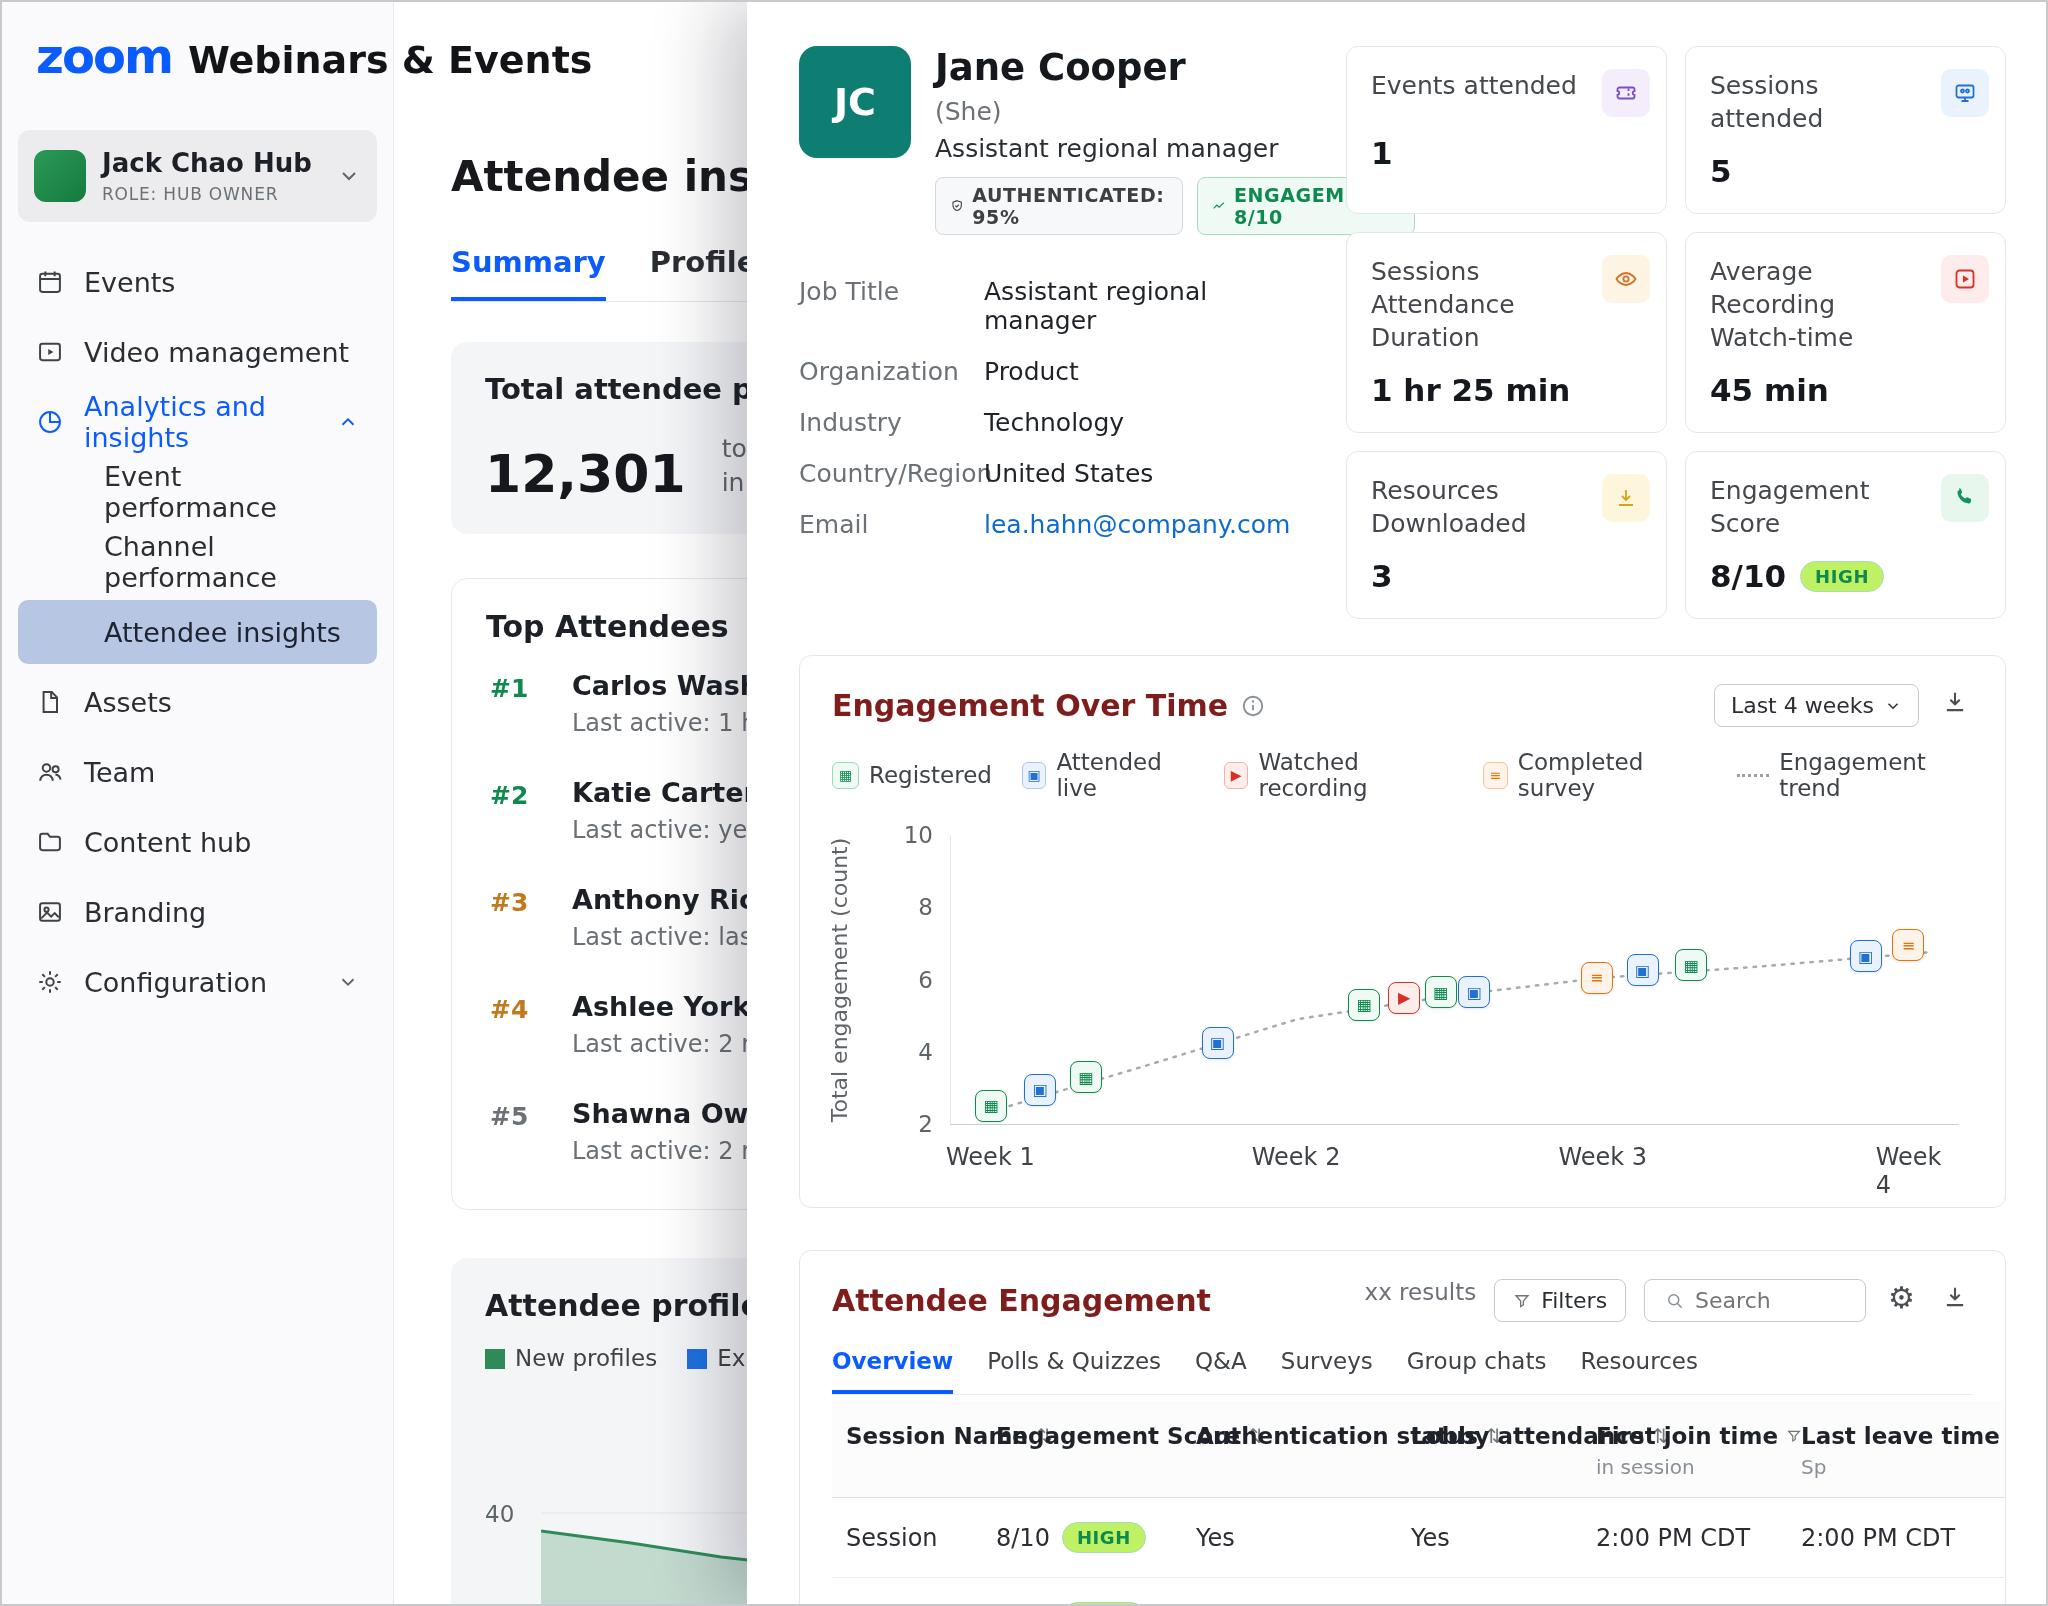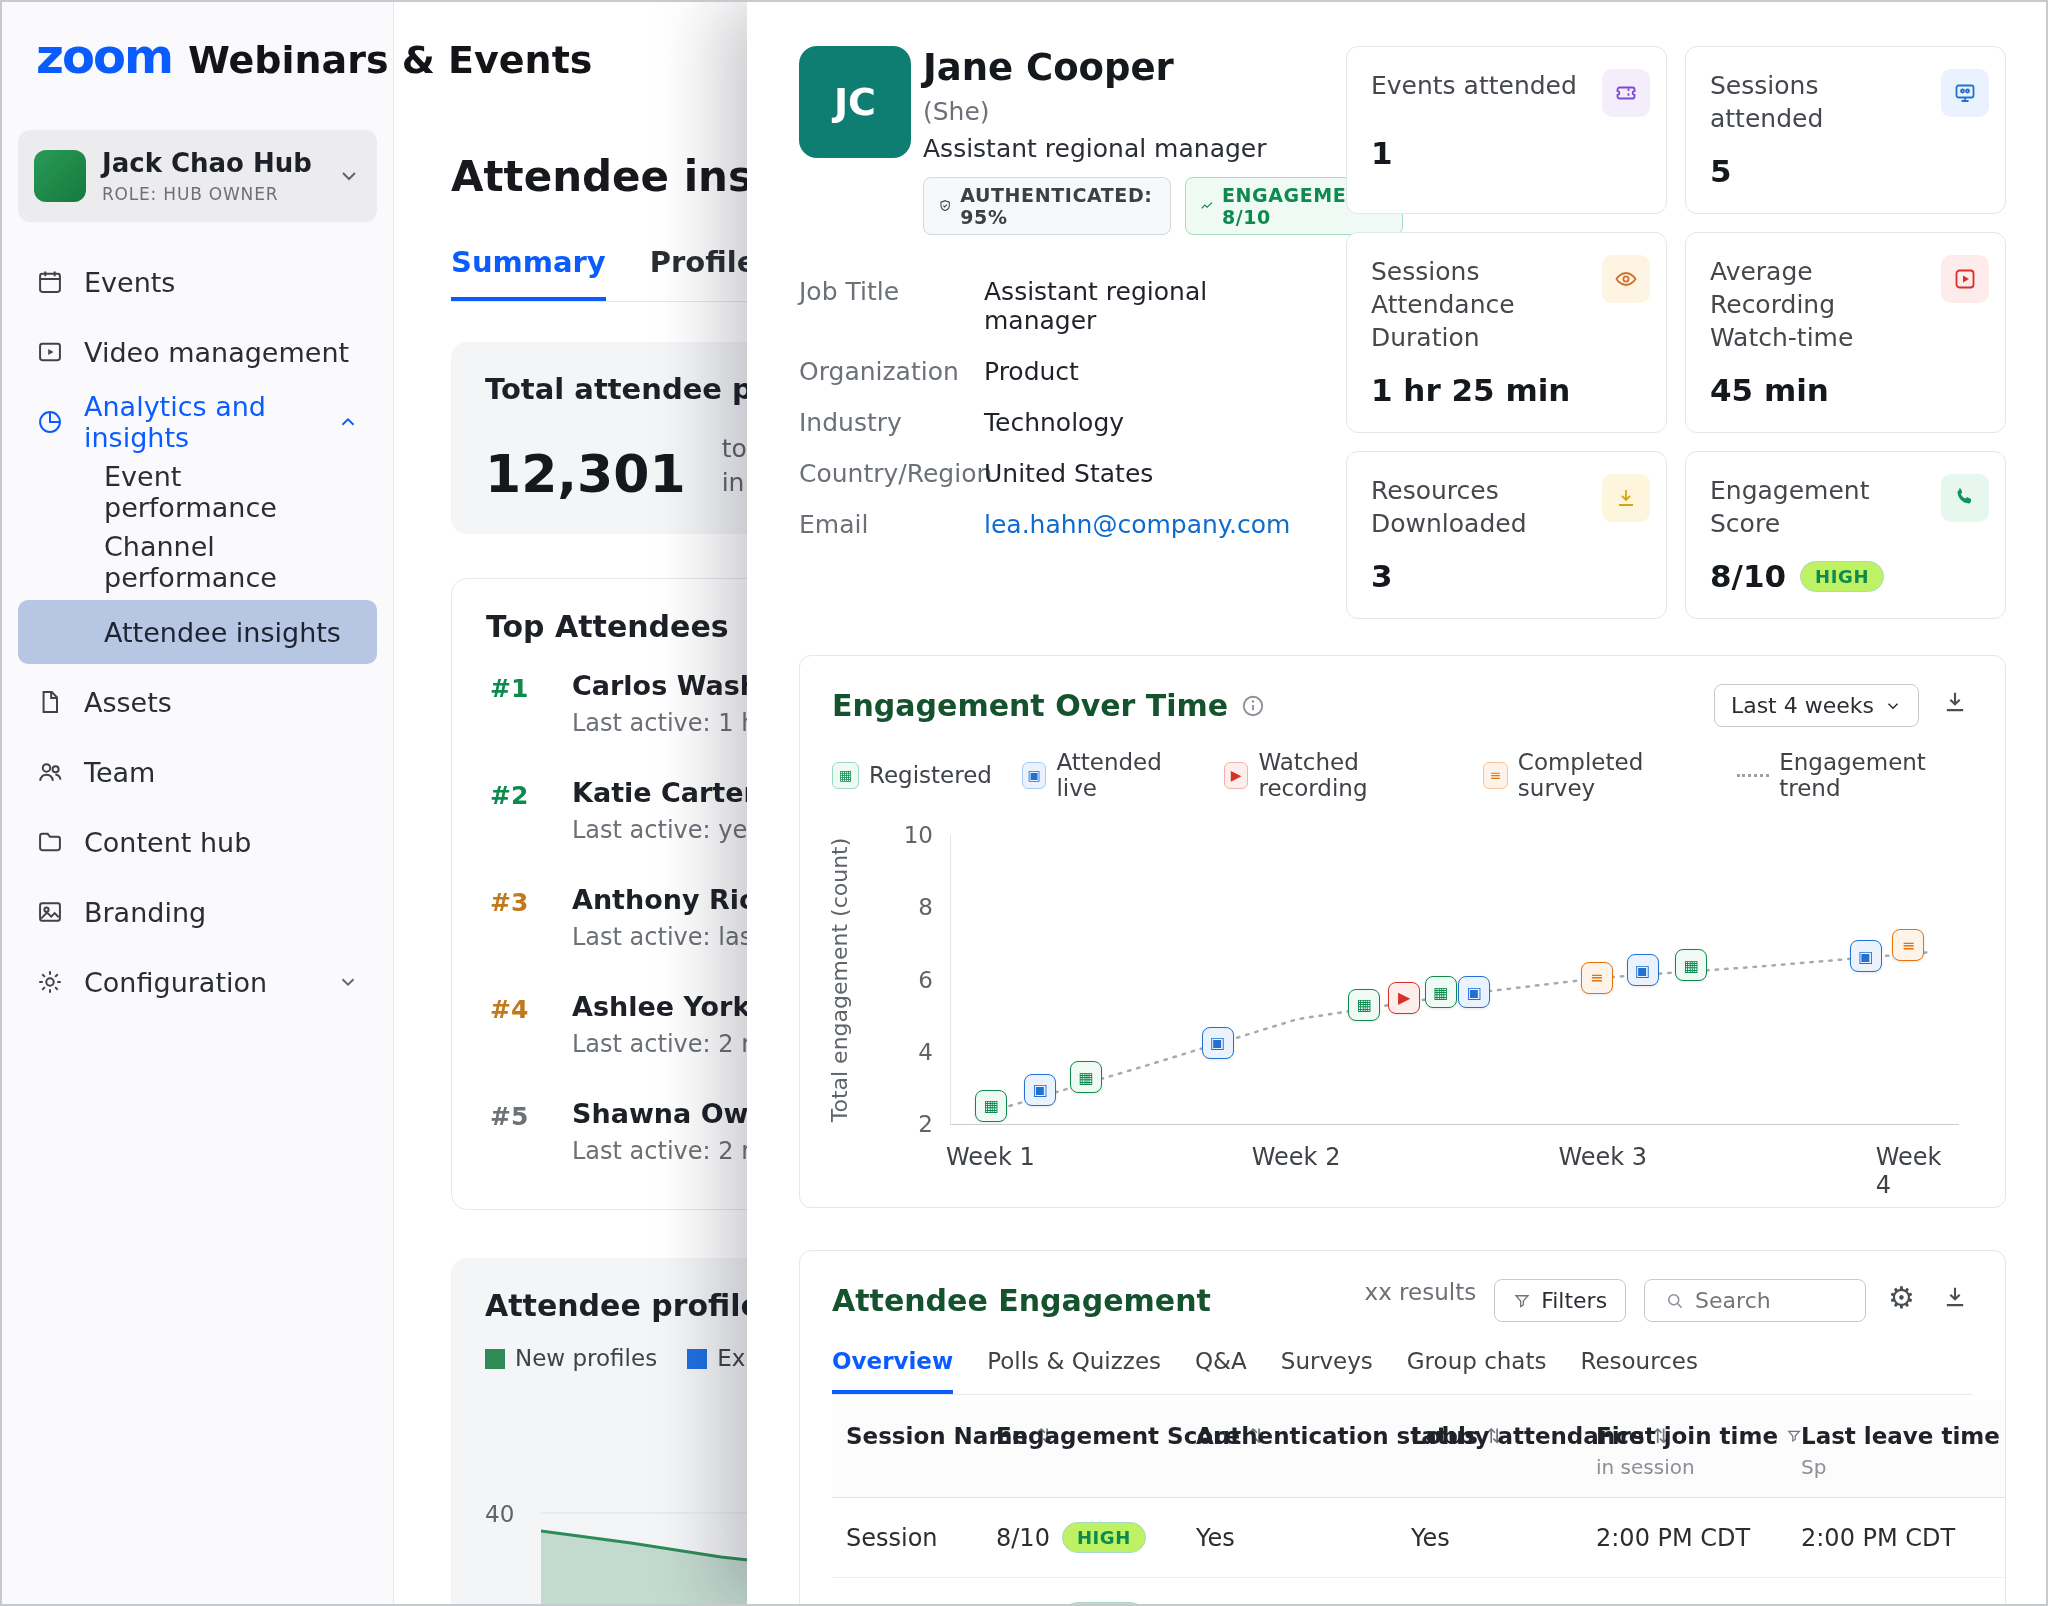--- a/index.html
+++ b/index.html
@@ -55,21 +55,21 @@
   .sw { width: 20px; height: 20px; display: inline-block; margin-right: 10px; vertical-align: -3px; }
   .sw.green { background: #2e8b57; }
   .sw.blue { background: #1f6fe0; }
   .mini-chart { position: relative; margin-top: 40px; padding-left: 56px; }
   .mini-ytick { position: absolute; left: 0; font-size: 23px; color: #5f6469; }
 
   
   .drawer { position: absolute; left: 745px; top: 0; bottom: 0; right: 0; background: #fff; box-shadow: -28px 0 64px rgba(23,25,43,.22); z-index: 10; padding: 44px 40px 0 52px; overflow: hidden; }
   .profile-top { display: flex; gap: 44px; }
   .profile-left { flex: 1; min-width: 0; }
-  .profile-head { display: flex; gap: 12px; }
+  .profile-head { display: flex; gap: 24px; }
   .avatar { width: 112px; height: 112px; border-radius: 18px; background: #0e7d72; color: #fff; font-size: 38px; font-weight: 600; display: flex; align-items: center; justify-content: center; flex: 0 0 auto; }
   .p-name { font-size: 37px; font-weight: 700; color: #15181c; }
   .p-pronoun { font-size: 25px; color: #6b7177; margin-top: 8px; }
   .p-title { font-size: 25px; color: #2a2e33; margin-top: 8px; }
   .badge-row { display: flex; gap: 14px; margin-top: 14px; }
   .auth-pill, .eng-pill { display: inline-flex; align-items: center; gap: 8px; font-size: 19px; font-weight: 700; letter-spacing: .6px; padding: 6px 14px; border-radius: 8px; border: 1px solid; }
   .auth-pill { color: #3c4043; border-color: #d5d8dc; background: #f7f8f9; }
   .eng-pill { color: #0f8a4f; border-color: #a5dcc0; background: #effaf4; }
   .details { margin-top: 42px; }
   .d-row { display: flex; margin-bottom: 22px; }
@@ -90,21 +90,21 @@
   .tint-green { background: #e7f7ee; color: #13945f; }
   .sc-value-row { display: flex; align-items: center; gap: 14px; margin-top: 18px; }
   .sc-value { font-size: 31px; font-weight: 700; color: #15181c; }
   .pill { display: inline-block; font-size: 18px; font-weight: 700; letter-spacing: .6px; padding: 4px 14px; border-radius: 999px; border: 1px solid; }
   .pill.hi { color: #0f8a4f; border-color: #a5dcc0; background: #bef264; }
 
   
   .card { border: 1px solid #e4e6e9; border-radius: 12px; padding: 28px 32px; background: #fff; }
   .chart-card { margin-top: 36px; }
   .card-head { display: flex; align-items: center; }
-  .card-title { font-size: 30px; font-weight: 700; color: #14532d; }
+  .card-title { font-size: 30px; font-weight: 700; color: #7f1d1d; }
   .info-icon { display: flex; margin-left: 12px; color: #8a9097; }
   .head-right { margin-left: auto; display: flex; align-items: flex-start; gap: 18px; }
   .select-btn { display: inline-flex; align-items: center; gap: 10px; border: 1px solid #c6cacd; border-radius: 8px; background: #fff; font-size: 22px; color: #2a2e33; padding: 8px 16px; cursor: pointer; font-family: inherit; }
   .icon-btn { background: none; border: none; color: #4a4f54; cursor: pointer; display: flex; padding: 4px; }
   .legend { display: flex; align-items: center; gap: 30px; margin-top: 22px; font-size: 23px; color: #3f4347; }
   .leg-item { display: inline-flex; align-items: center; gap: 10px; }
   .mkr-s { width: 27px; height: 27px; border-radius: 6px; border: 1px solid; display: inline-flex; align-items: center; justify-content: center; font-size: 14px; }
   .registered { color: #0f8a4f; border-color: #9ed9bb; background: #eefaf3; }
   .attended { color: #2270d3; border-color: #a9c9f2; background: #eaf2fd; }
   .watched { color: #d93025; border-color: #f2b1ac; background: #fdeeec; }

